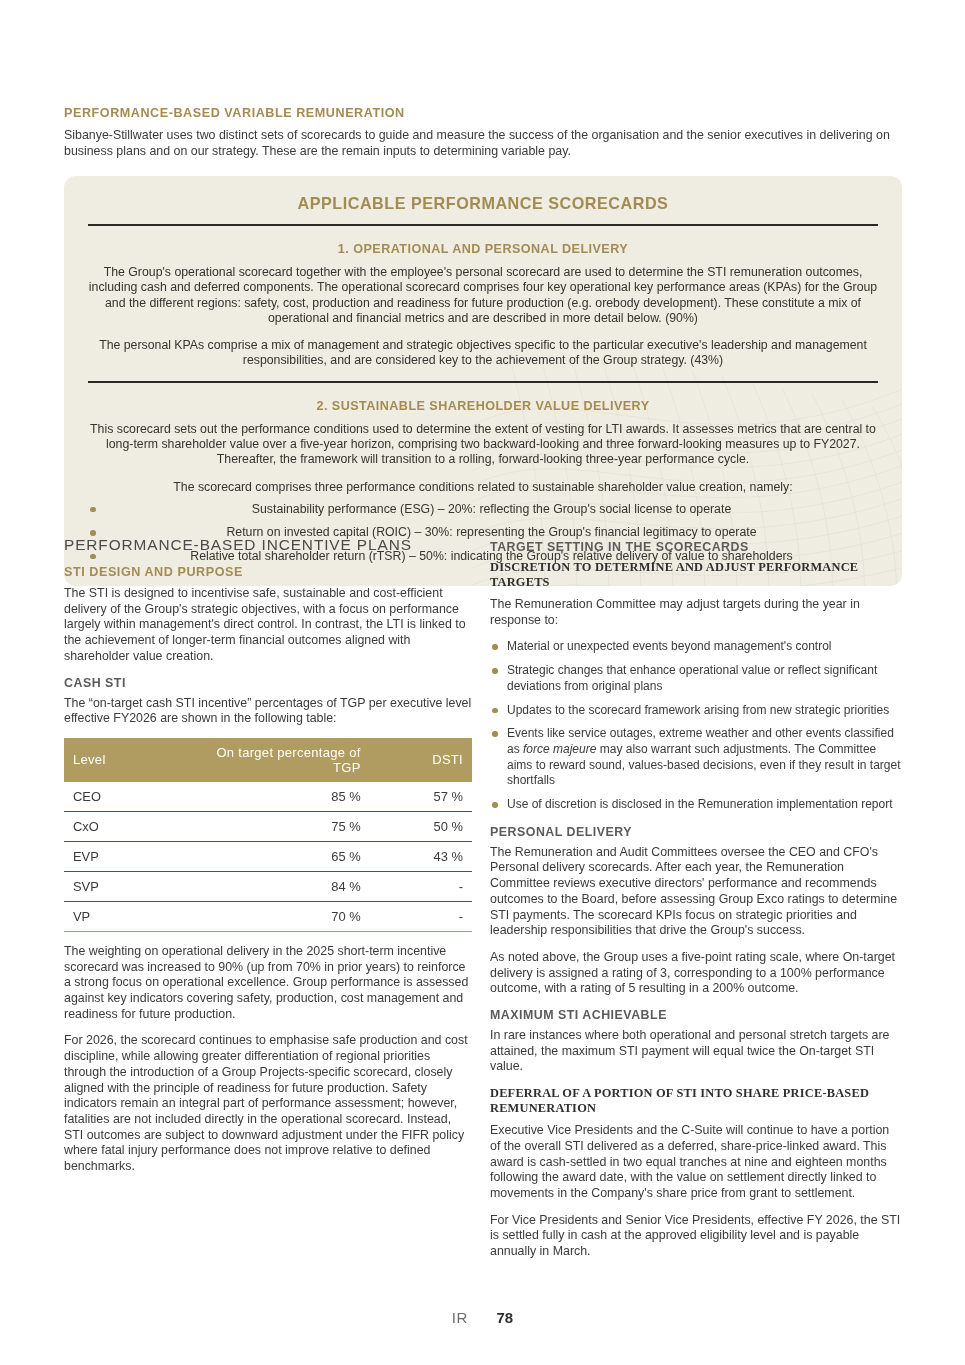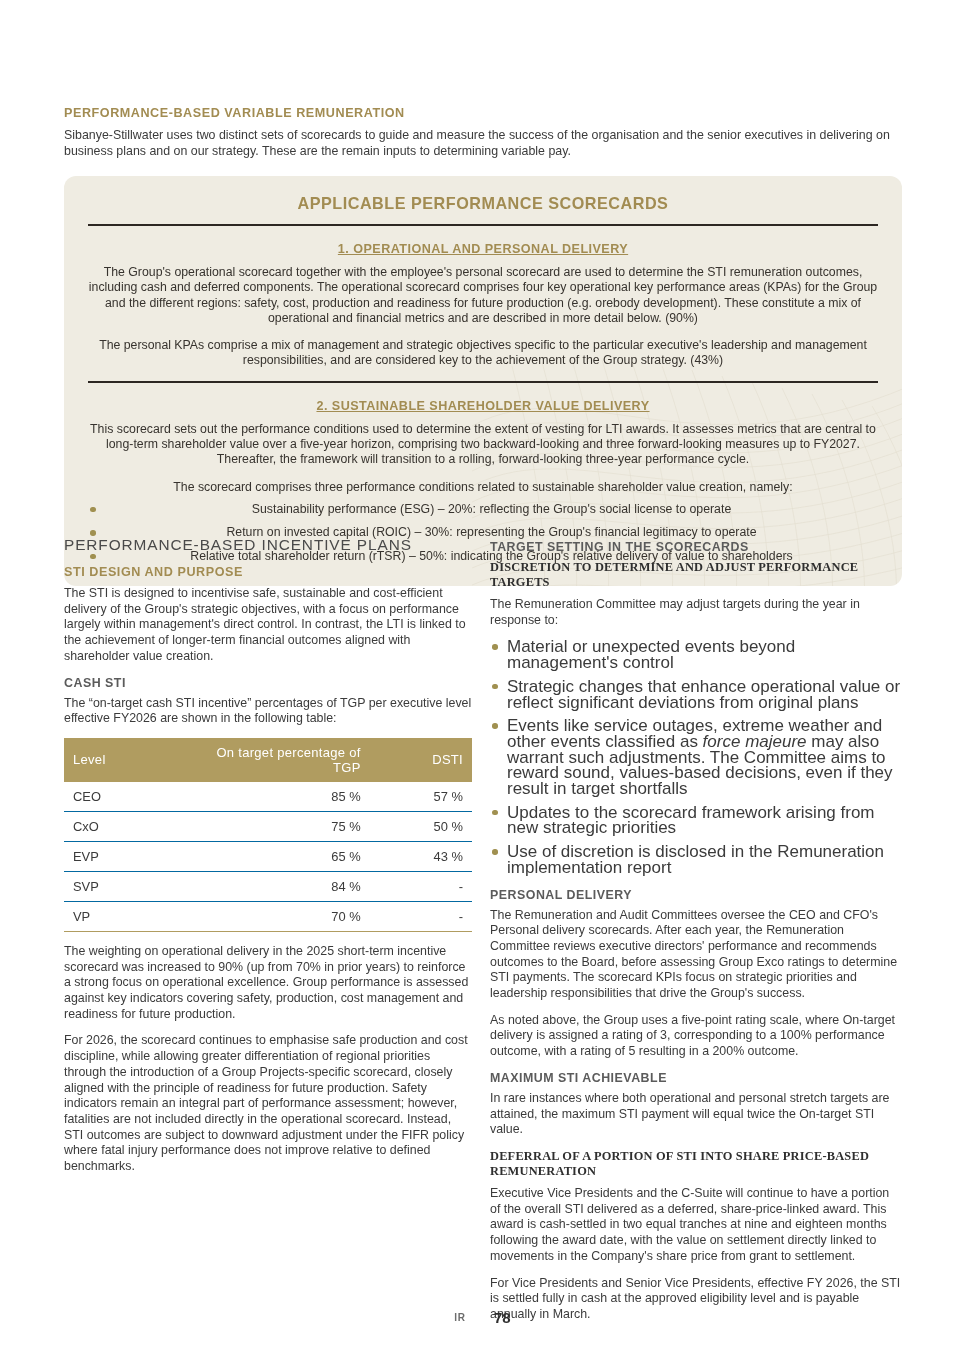--- a/index.html
+++ b/index.html
@@ -113,21 +113,20 @@
     background: #2c2722;
     margin: 0 0 9px 0;
   }
   .panel-sub {
     font-size: 12.6px;
     font-weight: bold;
     letter-spacing: 0.45px;
     color: #a28c52;
     margin: 16px 0 9px 0;
     text-transform: uppercase;
-    text-decoration: underline;
   }
   .panel p {
     font-size: 12.3px;
     line-height: 15.3px;
     color: #37332e;
     margin: 4px 0 12px 0;
   }
   .panel p.tight { margin-bottom: 7px; }
   .rule-dark.mid { margin: 3px 0 9px 0; }
 
@@ -175,21 +174,21 @@
 
   
   ul.rb {
     list-style: none;
     margin: 0 0 12px 0;
     padding: 0;
   }
   ul.rb li {
     position: relative;
     padding-left: 17px;
-    font-size: 17px;
+    font-size: 12px;
     line-height: 15.7px;
     color: #3b3b3b;
     margin-bottom: 8px;
   }
   ul.rb li .dot {
     position: absolute;
     left: 2px;
     top: 5px;
     width: 5.5px;
     height: 5.5px;
@@ -229,22 +228,22 @@
 
   
   .footer {
     position: absolute;
     left: 0;
     top: 1308px;
     width: 965px;
     text-align: center;
   }
   .footer .ir {
-    font-size: 10px;
-    font-weight: bold;
+    font-size: 15px;
+    font-weight: normal;
     letter-spacing: 0.6px;
     color: #6d6d6d;
     vertical-align: middle;
   }
   .footer .pg {
     font-size: 15px;
     font-weight: bold;
     color: #2f2f2f;
     margin-left: 24px;
     vertical-align: middle;
@@ -382,25 +381,25 @@
       <li>
         <span class="dot"></span>
         <span>Material or unexpected events beyond management's control</span>
       </li>
       <li>
         <span class="dot"></span>
         <span>Strategic changes that enhance operational value or reflect significant deviations from original plans</span>
       </li>
       <li>
         <span class="dot"></span>
-        <span>Events like service outages, extreme weather and other events classified as </span><em class="fm">force majeure</em><span> may also warrant such adjustments. The Committee aims to reward sound, values-based decisions, even if they result in target shortfalls</span>
+        <span>Updates to the scorecard framework arising from new strategic priorities</span>
       </li>
       <li>
         <span class="dot"></span>
-        <span>Updates to the scorecard framework arising from new strategic priorities</span>
+        <span>Events like service outages, extreme weather and other events classified as </span><em class="fm">force majeure</em><span> may also warrant such adjustments. The Committee aims to reward sound, values-based decisions, even if they result in target shortfalls</span>
       </li>
       <li>
         <span class="dot"></span>
         <span>Use of discretion is disclosed in the Remuneration implementation report</span>
       </li>
     </ul>
 
     <div class="grey-head">PERSONAL DELIVERY</div>
     <p>The Remuneration and Audit Committees oversee the CEO and CFO's Personal delivery scorecards. After each year, the Remuneration Committee reviews executive directors' performance and recommends outcomes to the Board, before assessing Group Exco ratings to determine STI payments. The scorecard KPIs focus on strategic priorities and leadership responsibilities that drive the Group's success.</p>
     <p>As noted above, the Group uses a five-point rating scale, where On-target delivery is assigned a rating of 3, corresponding to a 100% performance outcome, with a rating of 5 resulting in a 200% outcome.</p>

